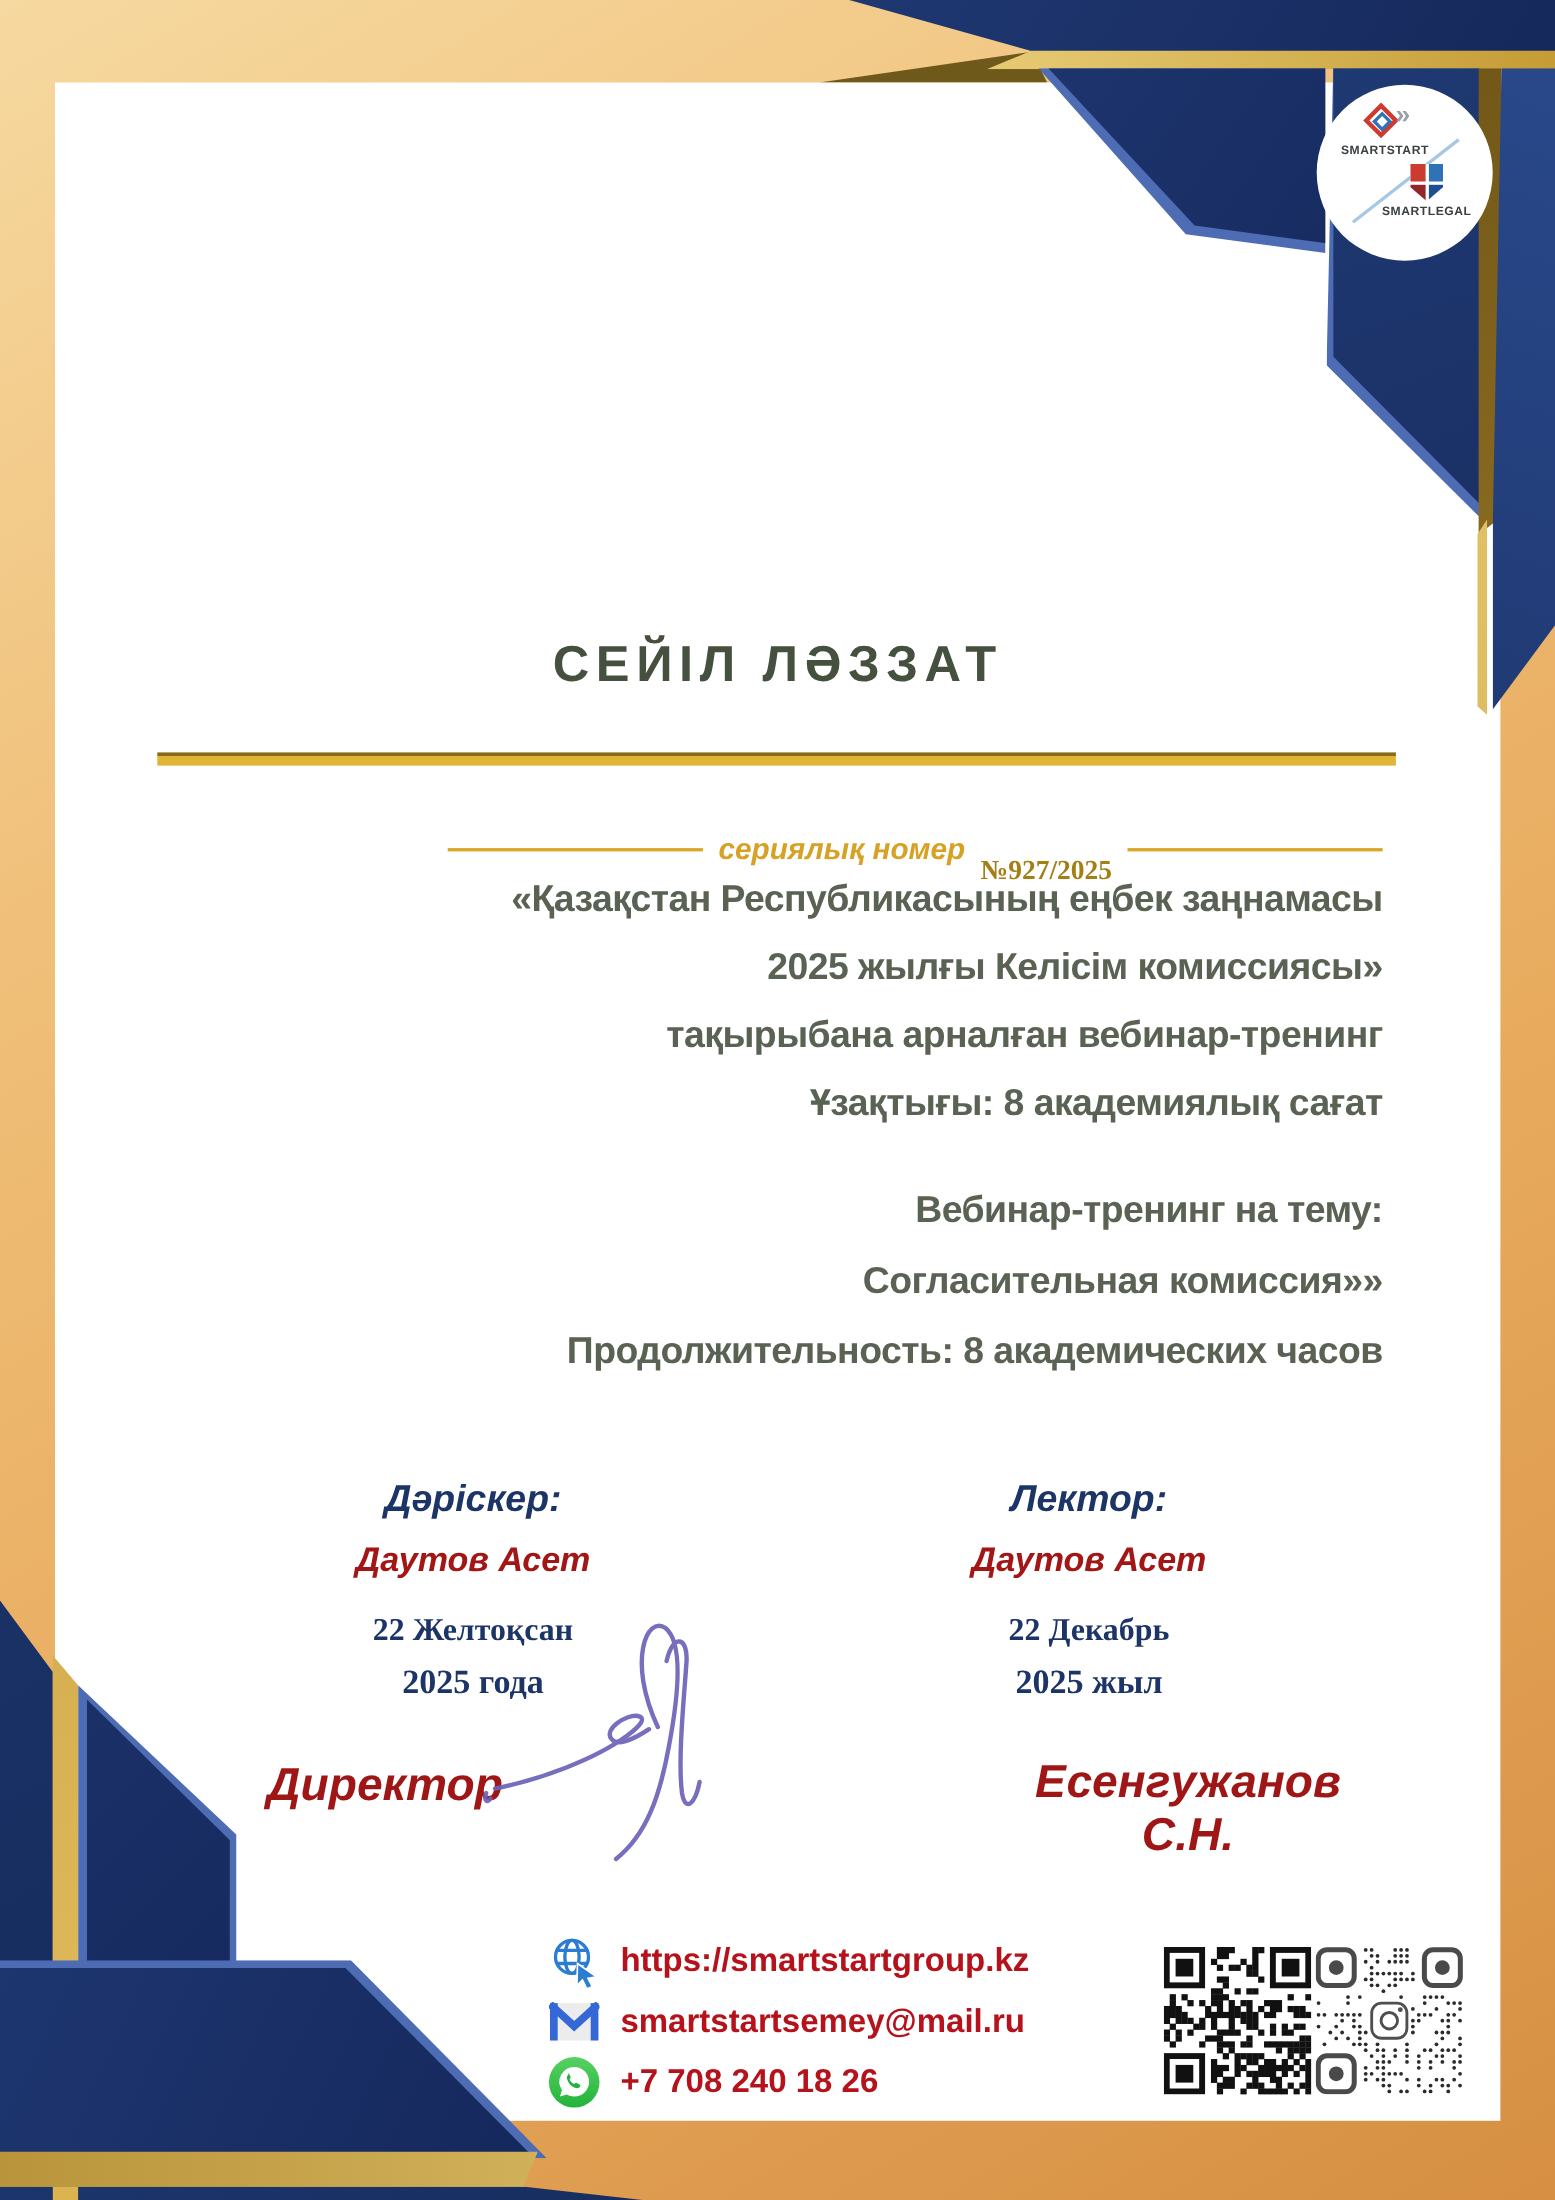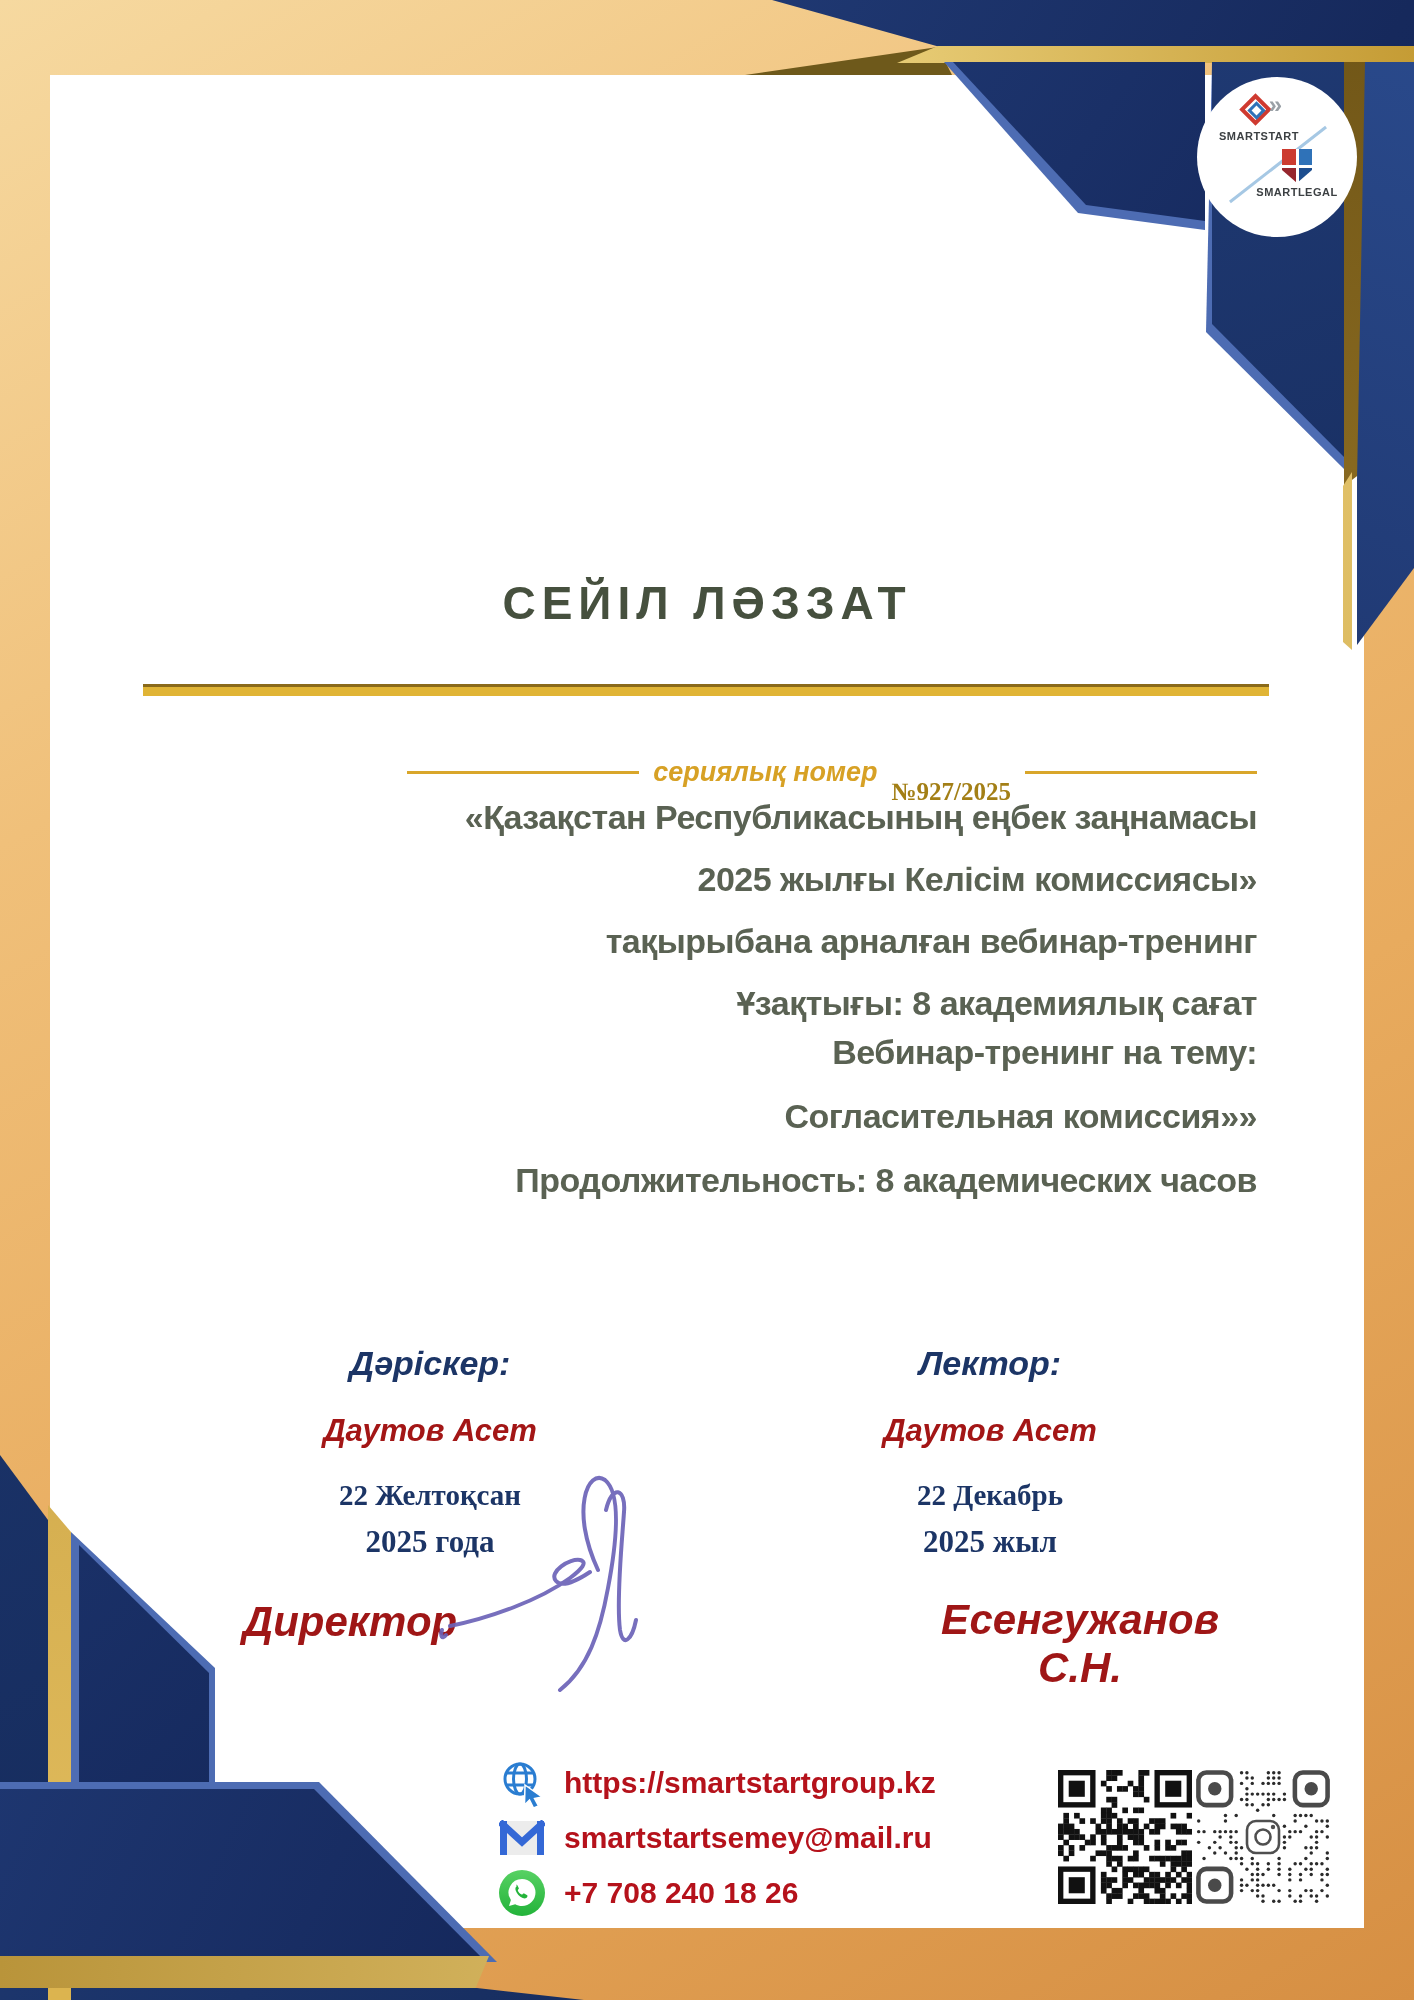--- a/index.html
+++ b/index.html
@@ -64,25 +64,25 @@
   .name{left:157px;top:576px;width:1100px;text-align:center;font-size:46px;font-weight:bold;
     letter-spacing:6px;color:#46503e;}
   .rule{left:143px;top:684px;width:1126px;height:12px;z-index:7;position:absolute;
     background:linear-gradient(#8a6a1a 0 25%,#e0b435 25% 100%);}
   .serial-row{left:157px;top:738px;width:1100px;display:flex;align-items:center;justify-content:flex-end;gap:14px;}
   .serial-line{width:232px;height:3px;background:#d9a62a;}
   .serial-label{font-size:27px;font-weight:bold;font-style:italic;color:#d7a125;}
   .serial-number{font-family:"Liberation Serif",serif;font-size:25px;font-weight:bold;color:#a37f16;margin-top:40px;}
   .body-block{left:157px;width:1100px;text-align:right;color:#5a6253;font-size:34px;letter-spacing:-0.5px;font-weight:bold;}
   .body-kk{top:786px;line-height:62px;}
-  .body-ru{top:1020px;line-height:64px;}
+  .body-ru{top:1068px;line-height:64px;}
   .col{width:320px;text-align:center;}
   .col-kk{left:270px;top:1344px;} .col-ru{left:830px;top:1344px;}
   .col .head{font-size:34px;font-weight:bold;font-style:italic;color:#1c3566;}
-  .col .lect{margin-top:30px;font-size:31px;font-weight:bold;font-style:italic;color:#a31616;}
+  .col .lect{margin-top:17px;font-size:31px;font-weight:bold;font-style:italic;color:#a31616;}
   .col .d1{margin-top:30px;font-family:"Liberation Serif",serif;font-size:29px;font-weight:bold;color:#1c3566;}
   .col .d2{margin-top:12px;font-family:"Liberation Serif",serif;font-size:31px;font-weight:bold;color:#1c3566;}
   .director-label{left:195px;top:1598px;width:310px;text-align:center;font-size:42px;font-weight:bold;
     font-style:italic;color:#9f1616;}
   .director-name{left:910px;top:1596px;width:340px;text-align:center;font-size:42px;font-weight:bold;
     font-style:italic;color:#9f1616;}
   .sig{position:absolute;left:420px;top:1450px;z-index:7;}
   .contacts{left:498px;top:1760px;display:flex;flex-direction:column;gap:9px;}
   .c-row{display:flex;align-items:center;gap:18px;height:46px;}
   .c-ico{width:48px;height:48px;flex:0 0 48px;display:flex;align-items:center;justify-content:center;}

